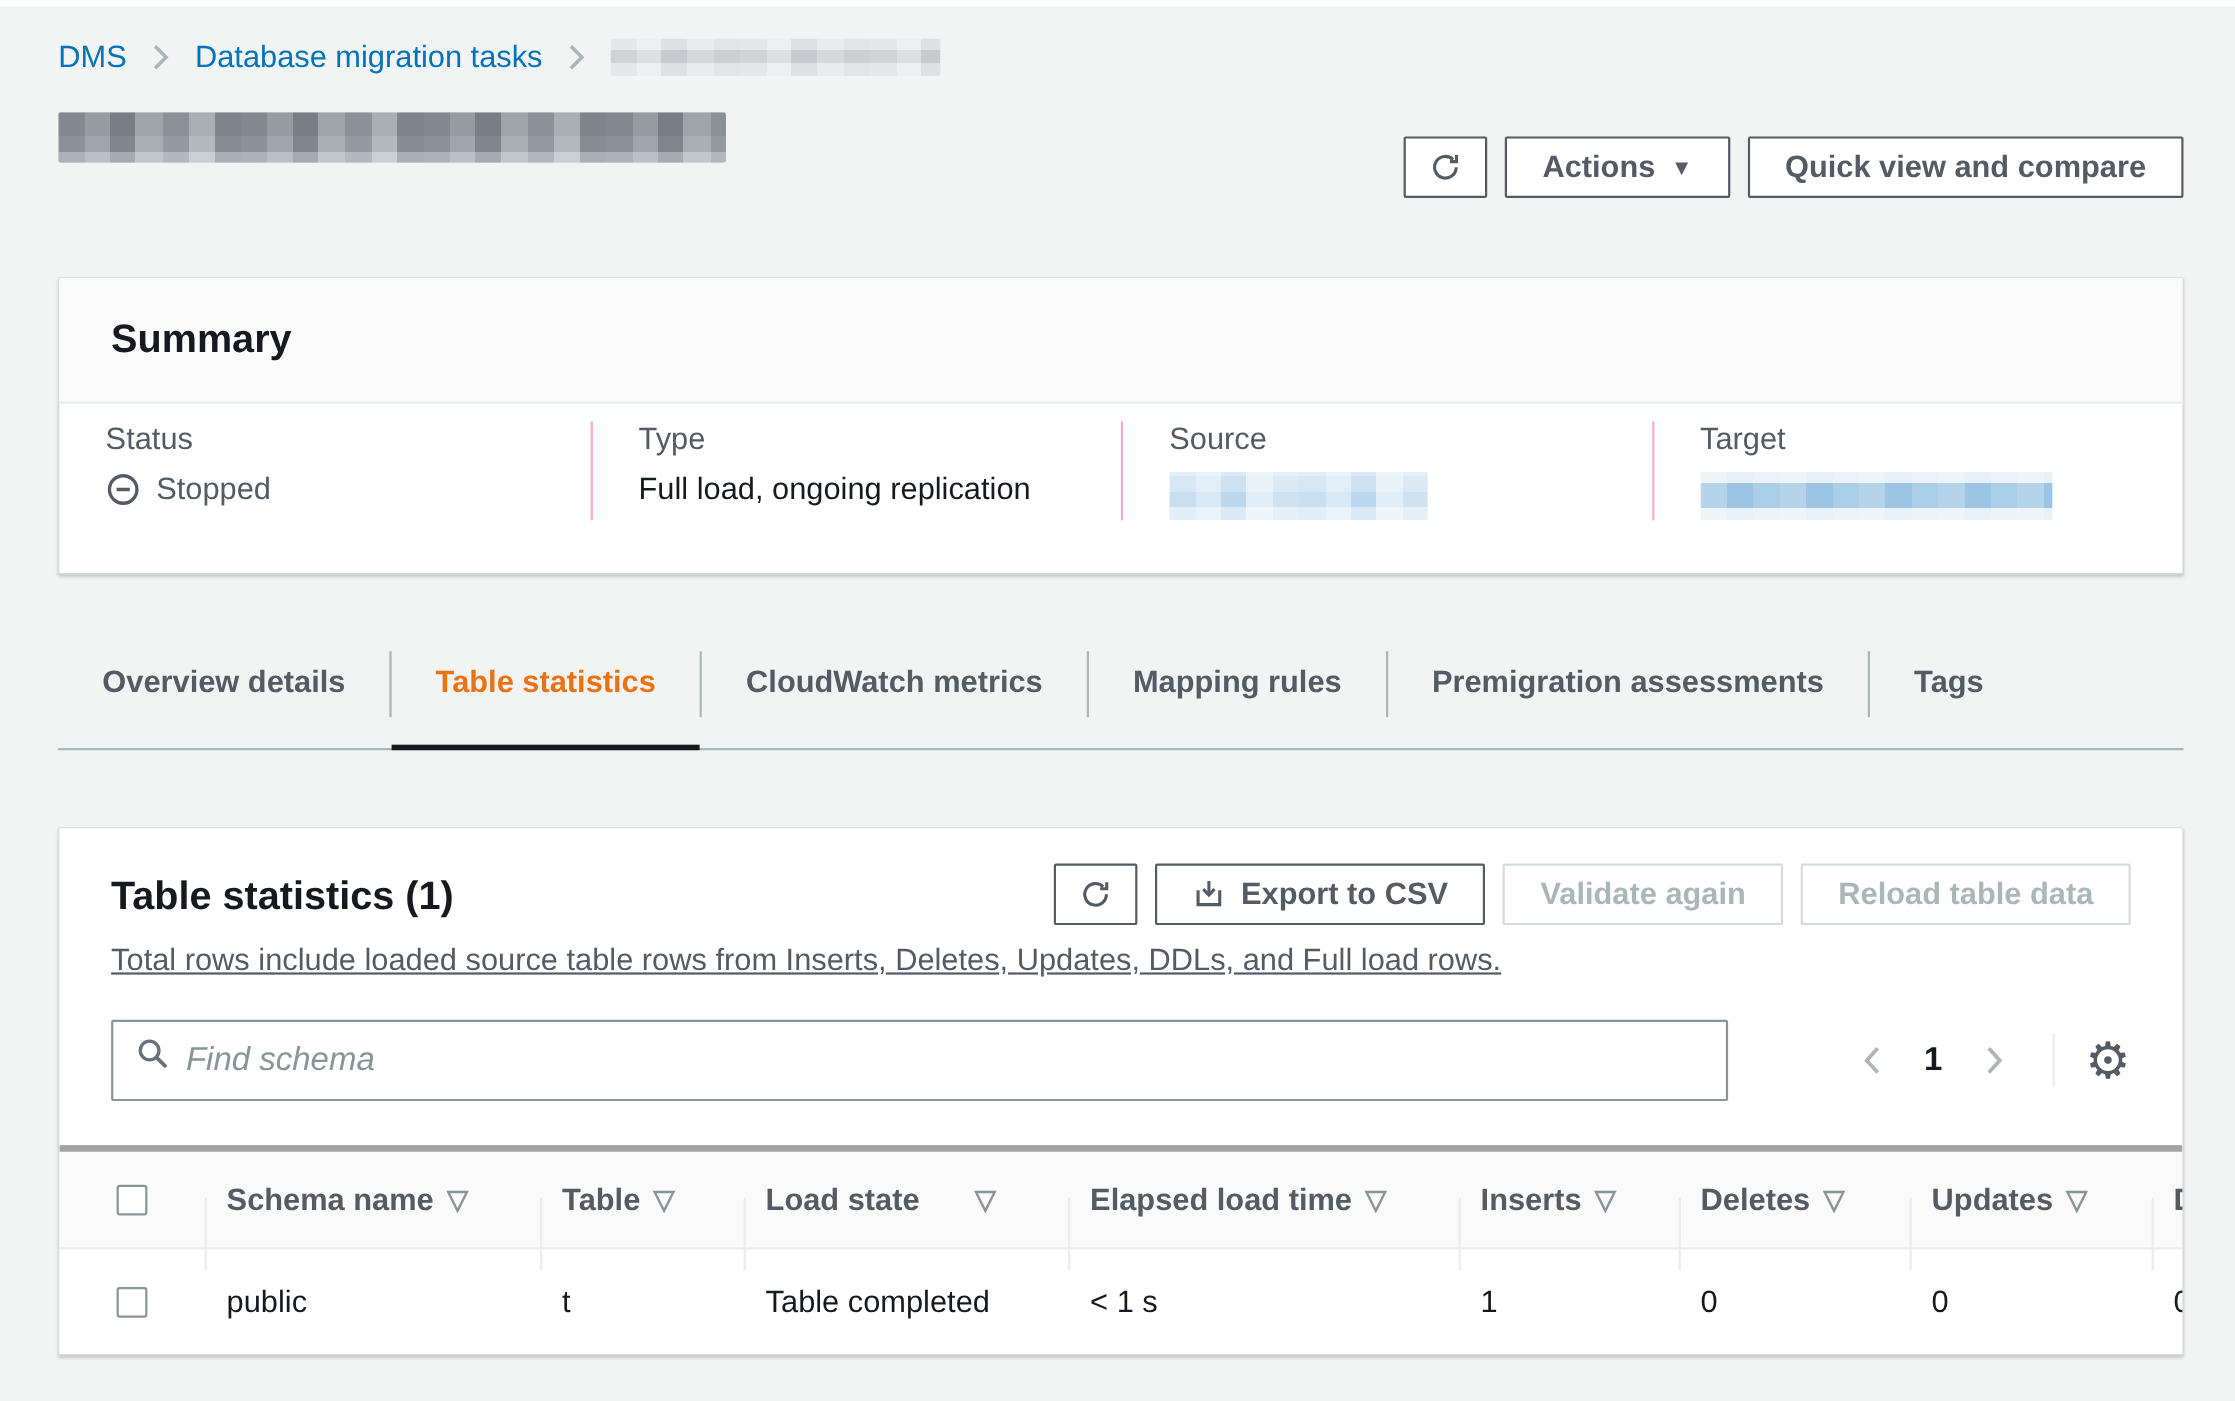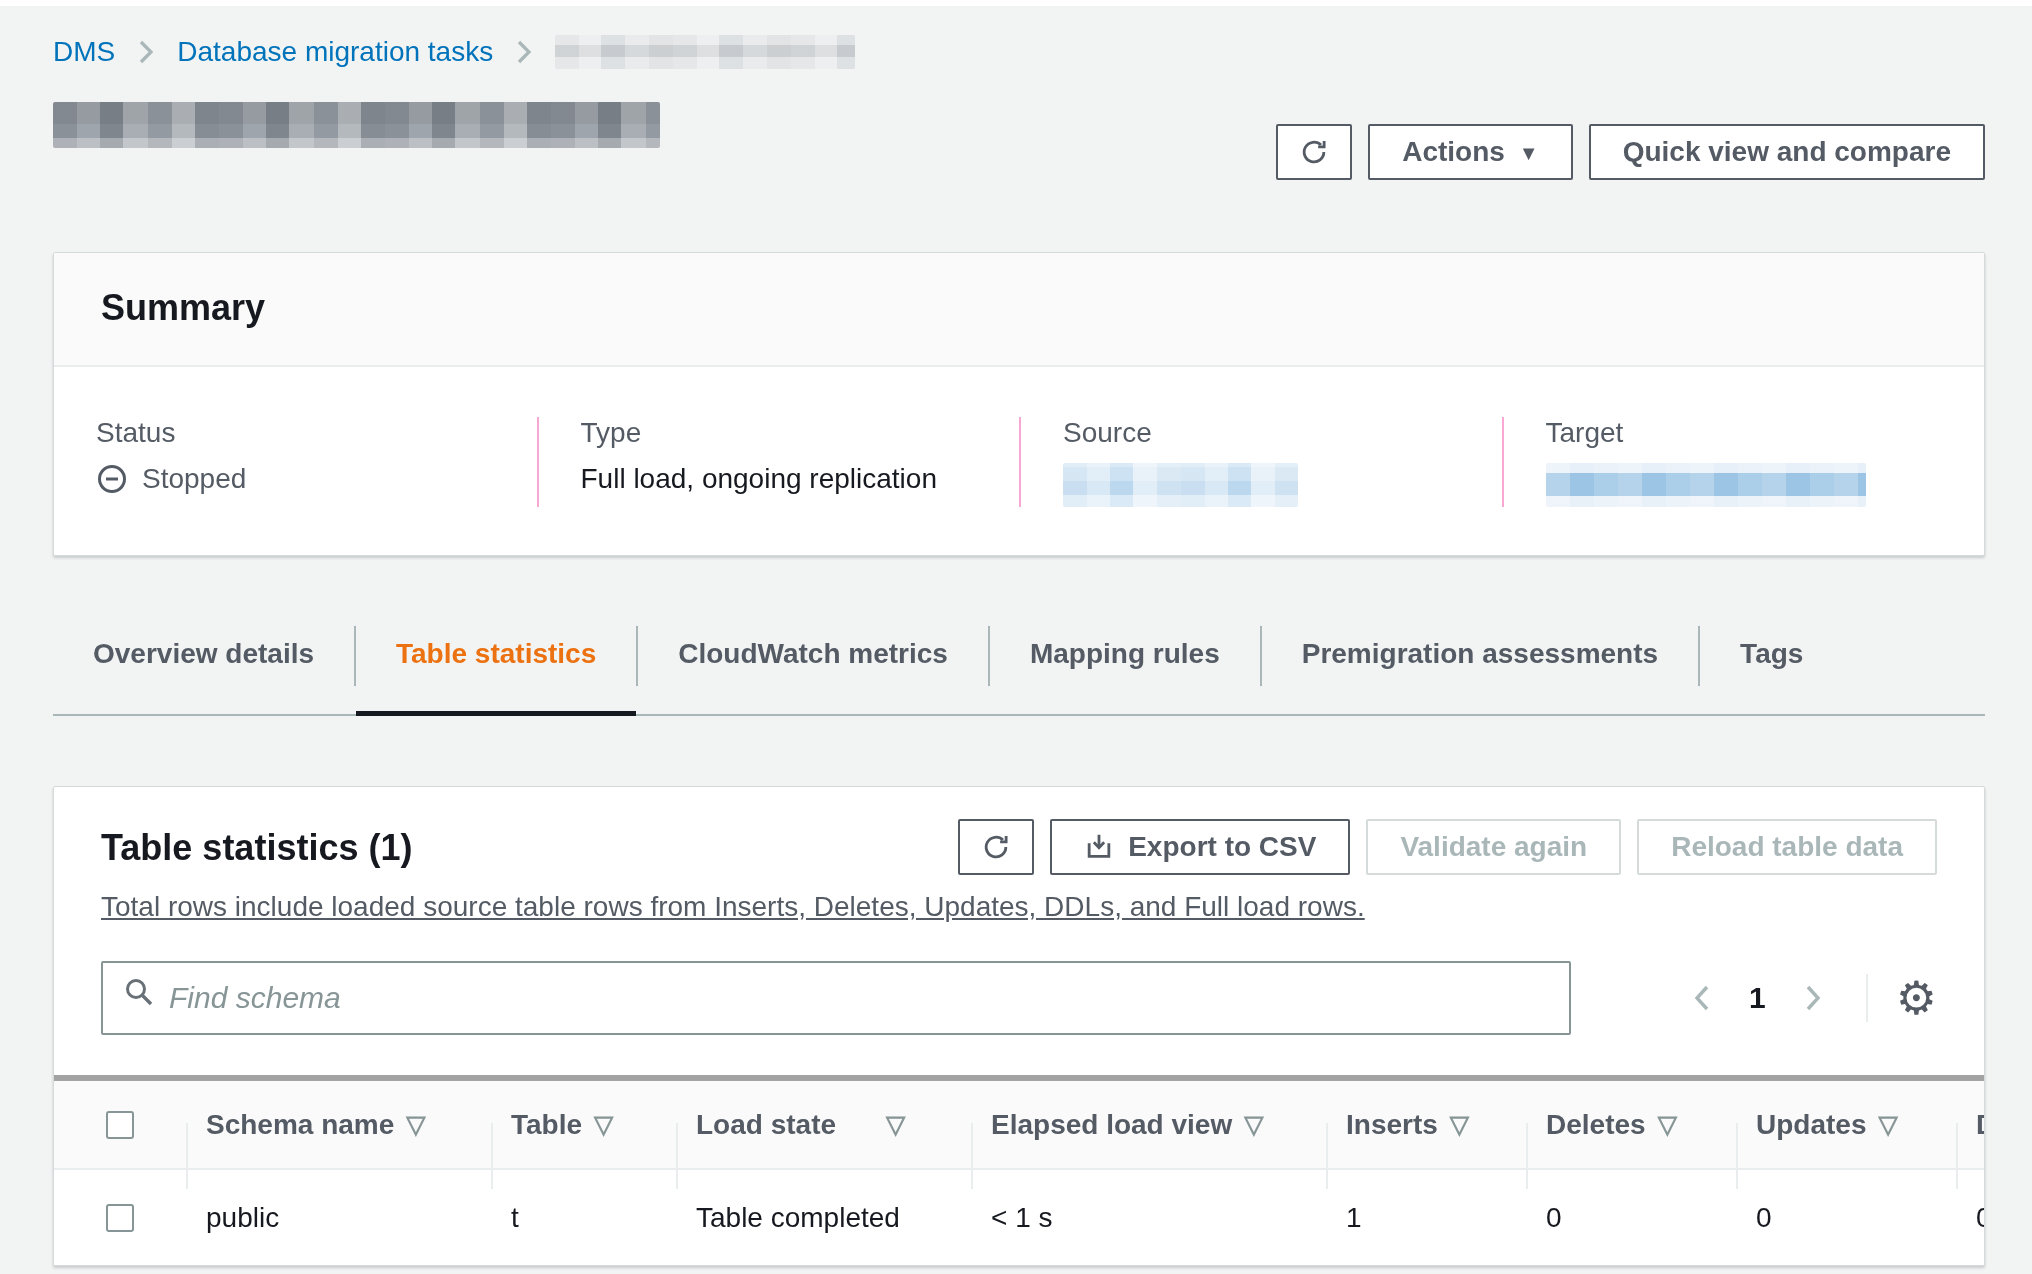--- a/index.html
+++ b/index.html
@@ -48,21 +48,21 @@
 
   
   .card {
     background: #fff; border: 1px solid #d5dbdb; border-radius: 2px;
     box-shadow: 0 2px 3px rgba(0,28,36,.18);
   }
   .card-summary { margin-top: 72px; }
   .card-header { padding: 34px 47px 36px; border-bottom: 2px solid #eaeded; background: #fafafa; }
   .card-title { font-size: 36px; font-weight: 700; color: #16191f; }
 
-  .summary-grid { display: grid; grid-template-columns: repeat(4, 1fr); padding: 50px 0 48px; }
+  .summary-grid { display: grid; grid-template-columns: repeat(4, 1fr); padding: 16px 0 48px; }
   .summary-col { padding: 0 42px; }
   .summary-col + .summary-col { border-left: 2px solid #f9a8d4; }
   .field-label { color: #545b64; font-size: 28px; margin-bottom: 14px; }
   .field-value { color: #16191f; font-size: 28px; }
   .status-value { display: flex; align-items: center; gap: 14px; color: #545b64; }
   .redact-source {
     width: 235px; height: 44px;
     background:
       repeating-linear-gradient(0deg, rgba(255,255,255,.45) 0 12px, rgba(255,255,255,0) 12px 26px, rgba(255,255,255,.25) 26px 40px),
       repeating-linear-gradient(90deg, #c9dff1 0 24px, #d8e8f5 24px 47px, #bcd8ee 47px 70px, #e2eef7 70px 94px, #cfe2f2 94px 118px);
@@ -283,21 +283,21 @@
           <span>Table</span>
           <span class="sort-glyph icon">▽</span>
         </div>
         <div class="th">
           <span class="col-sep"></span>
           <span>Load state</span>
           <span class="sort-glyph icon" style="margin-left:38px;">▽</span>
         </div>
         <div class="th">
           <span class="col-sep"></span>
-          <span>Elapsed load view</span>
+          <span>Elapsed load time</span>
           <span class="sort-glyph icon">▽</span>
         </div>
         <div class="th">
           <span class="col-sep"></span>
           <span>Inserts</span>
           <span class="sort-glyph icon">▽</span>
         </div>
         <div class="th">
           <span class="col-sep"></span>
           <span>Deletes</span>

